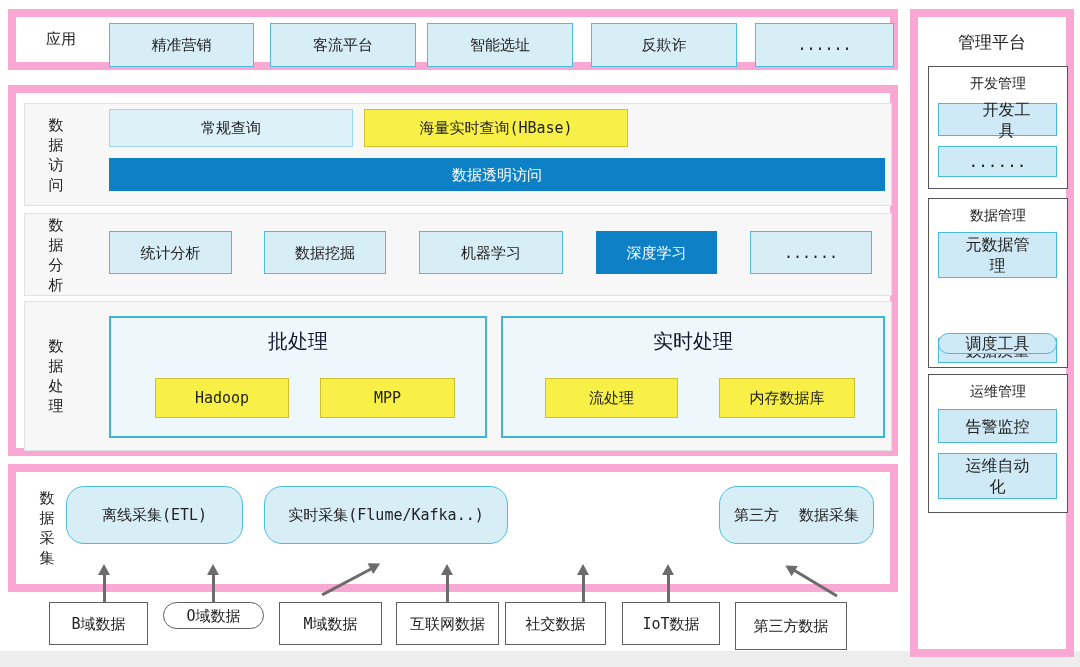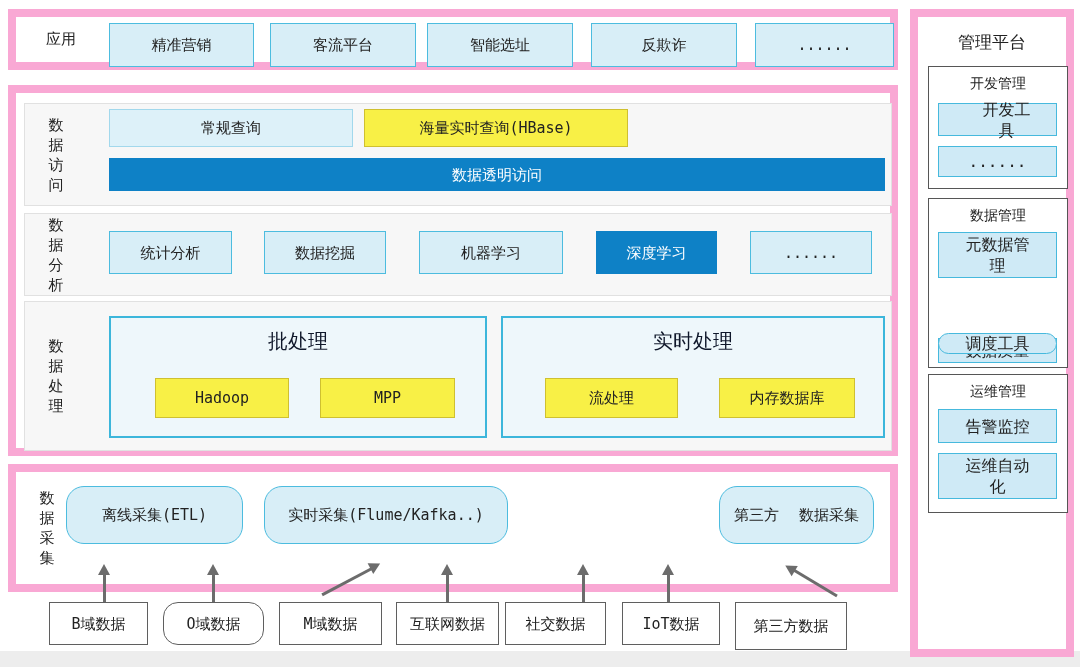--- a/index.html
+++ b/index.html
@@ -128,21 +128,21 @@
   <div class="arrow" style="left:661px;top:564px;height:38px;">
       <span class="head"></span>
       <span class="shaft"></span>
     </div>
   <div class="arrow" style="left:804px;top:551px;height:60px;transform:rotate(-59deg);">
       <span class="head"></span>
       <span class="shaft"></span>
     </div>
 
   <div class="box whitebox" style="left:49px;top:602px;width:99px;height:43px;">B域数据</div>
-  <div class="box whitebox" style="left:163px;top:602px;width:101px;height:43px;border-radius:15px;">O域数据</div>
+  <div class="box whitebox" style="left:163px;top:602px;width:101px;height:27px;border-radius:15px;">O域数据</div>
   <div class="box whitebox" style="left:279px;top:602px;width:103px;height:43px;">M域数据</div>
   <div class="box whitebox" style="left:396px;top:602px;width:103px;height:43px;">互联网数据</div>
   <div class="box whitebox" style="left:505px;top:602px;width:101px;height:43px;">社交数据</div>
   <div class="box whitebox" style="left:622px;top:602px;width:98px;height:43px;">IoT数据</div>
   <div class="box whitebox" style="left:735px;top:602px;width:112px;height:48px;">第三方数据</div>
 
   <div class="outer" style="left:910px;top:9px;width:164px;height:648px;">
     <div class="mtitle">管理平台</div>
 
     <div class="mgroup" style="left:10px;top:49px;width:140px;height:123px;">

